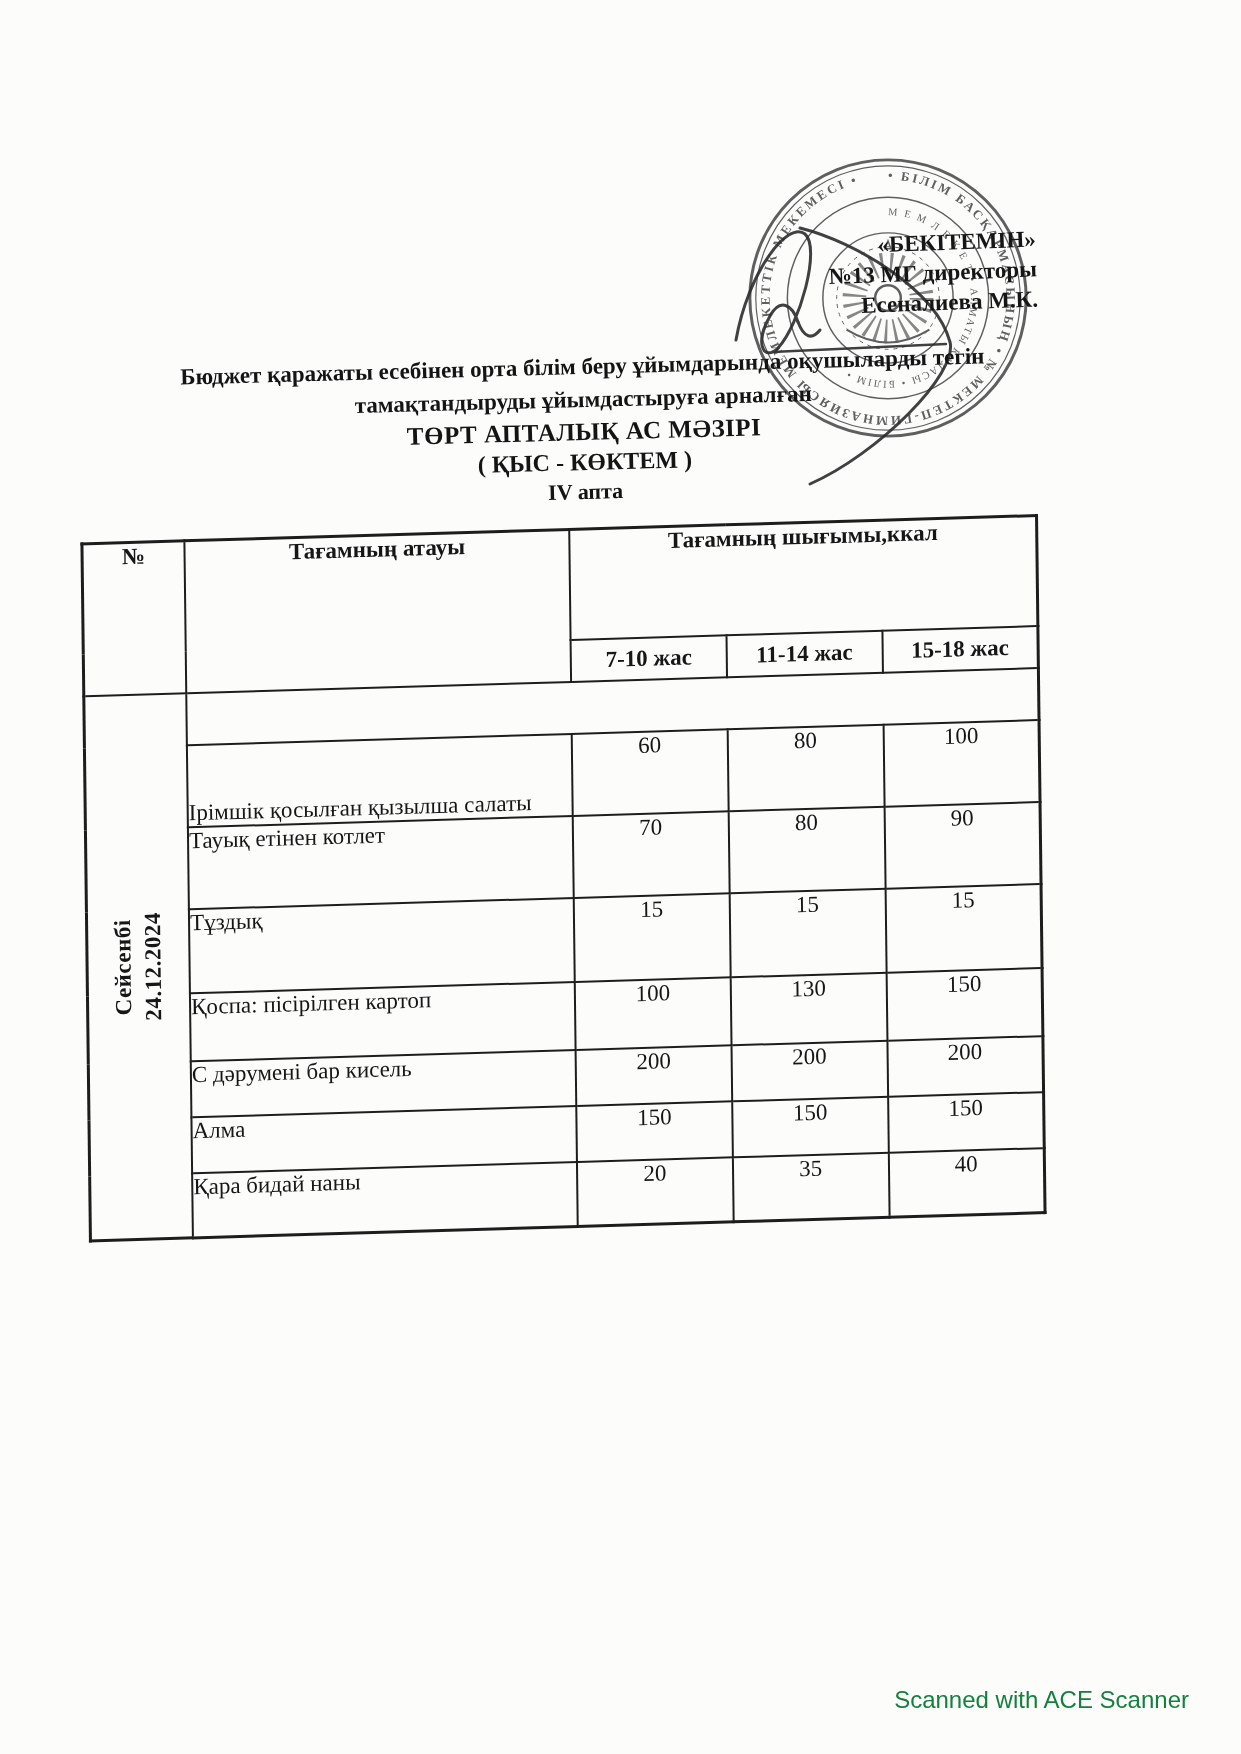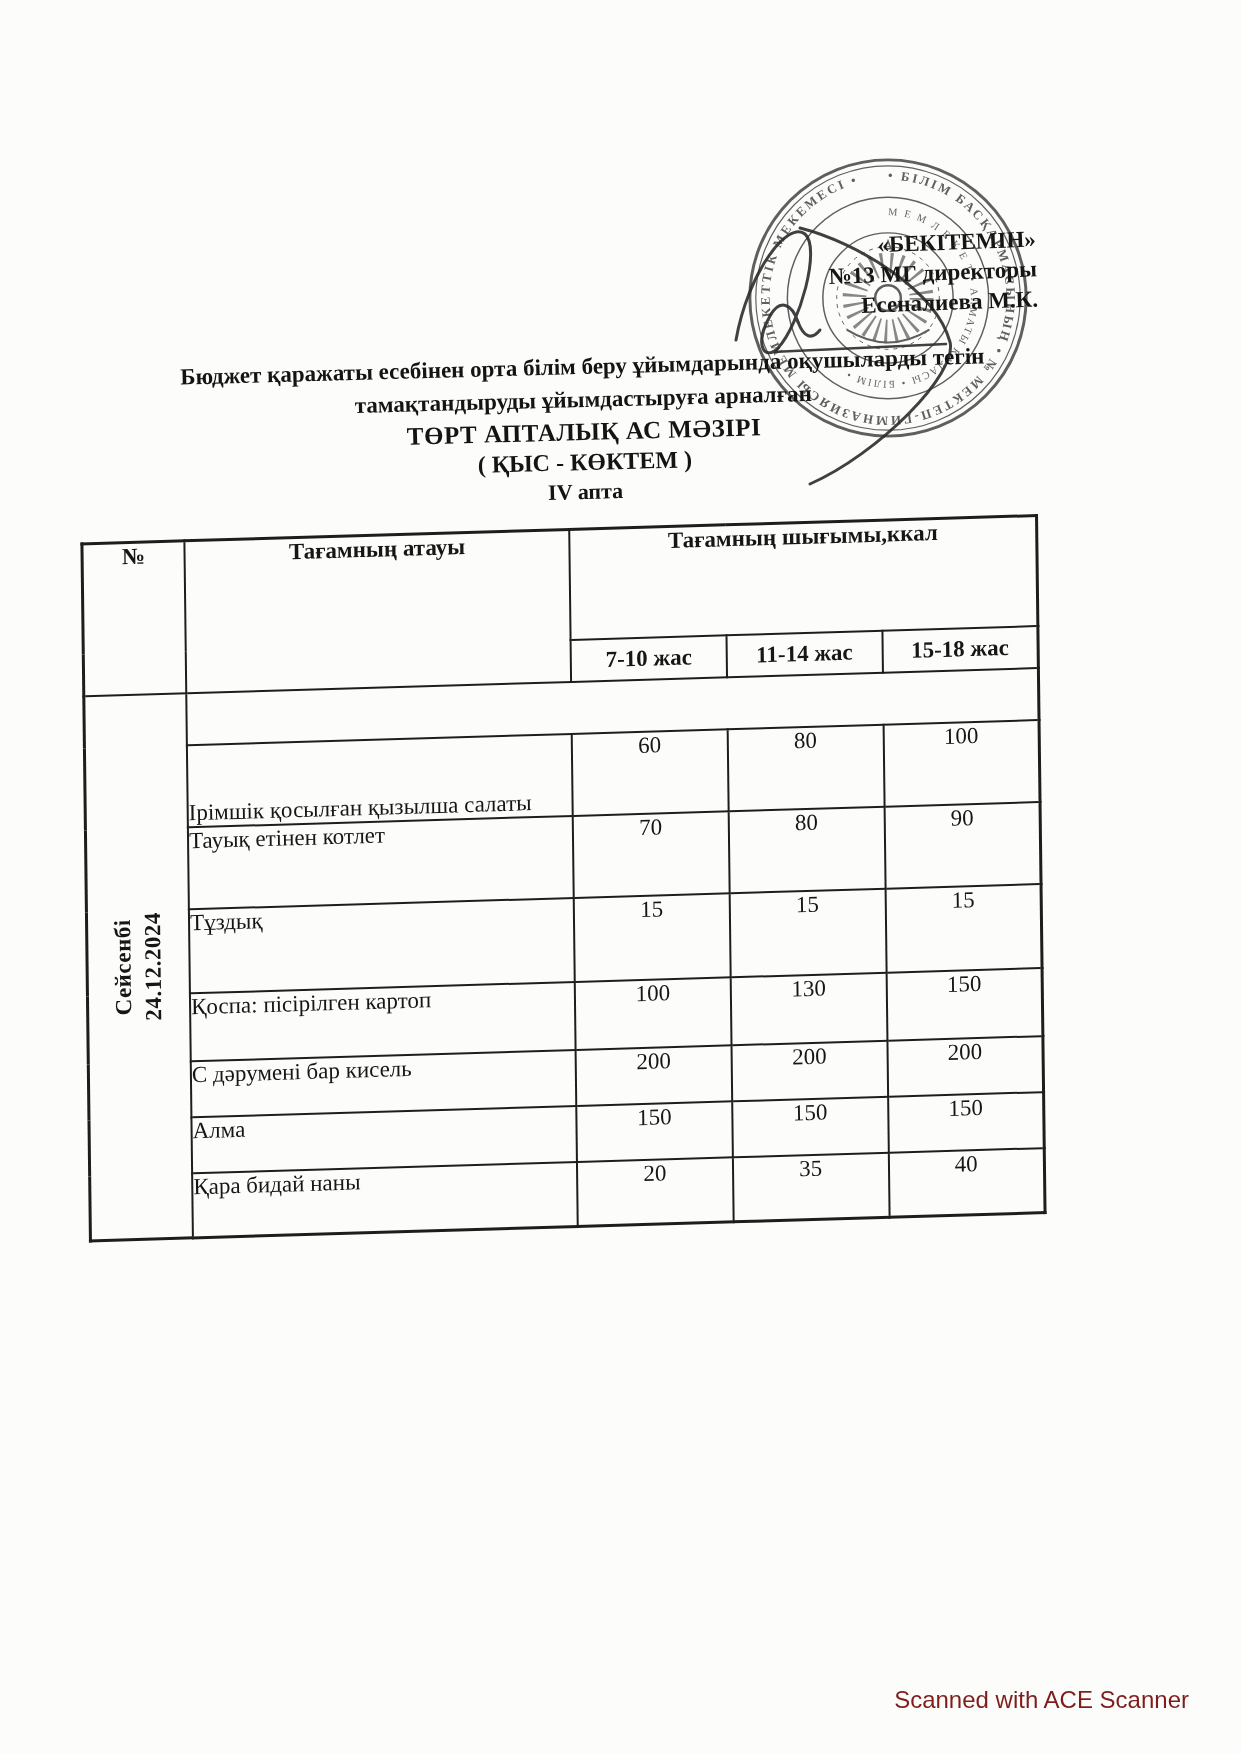--- a/index.html
+++ b/index.html
@@ -69,21 +69,21 @@
   tr.r2 td { height:80px; }
   tr.r3 td { height:82px; }
   tr.r4 td { height:66px; }
   tr.r5 td { height:54px; }
   tr.r6 td { height:54px; }
   tr.r7 td { height:62px; }
 
   
   .scanner-note {
     position:absolute; right:52px; top:1686px;
-    font-family:"Liberation Sans", sans-serif; font-size:24px; color:#7f1d1d;
+    font-family:"Liberation Sans", sans-serif; font-size:24px; color:#15803d;
   }
 </style>
 </head>
 <body>
 
 <div class="page">
 
   <svg class="stamp" viewBox="0 0 300 300">
     <g fill="none" stroke="#3d3d3d">
       <circle cx="150" cy="150" r="140" stroke-width="3"></circle>

